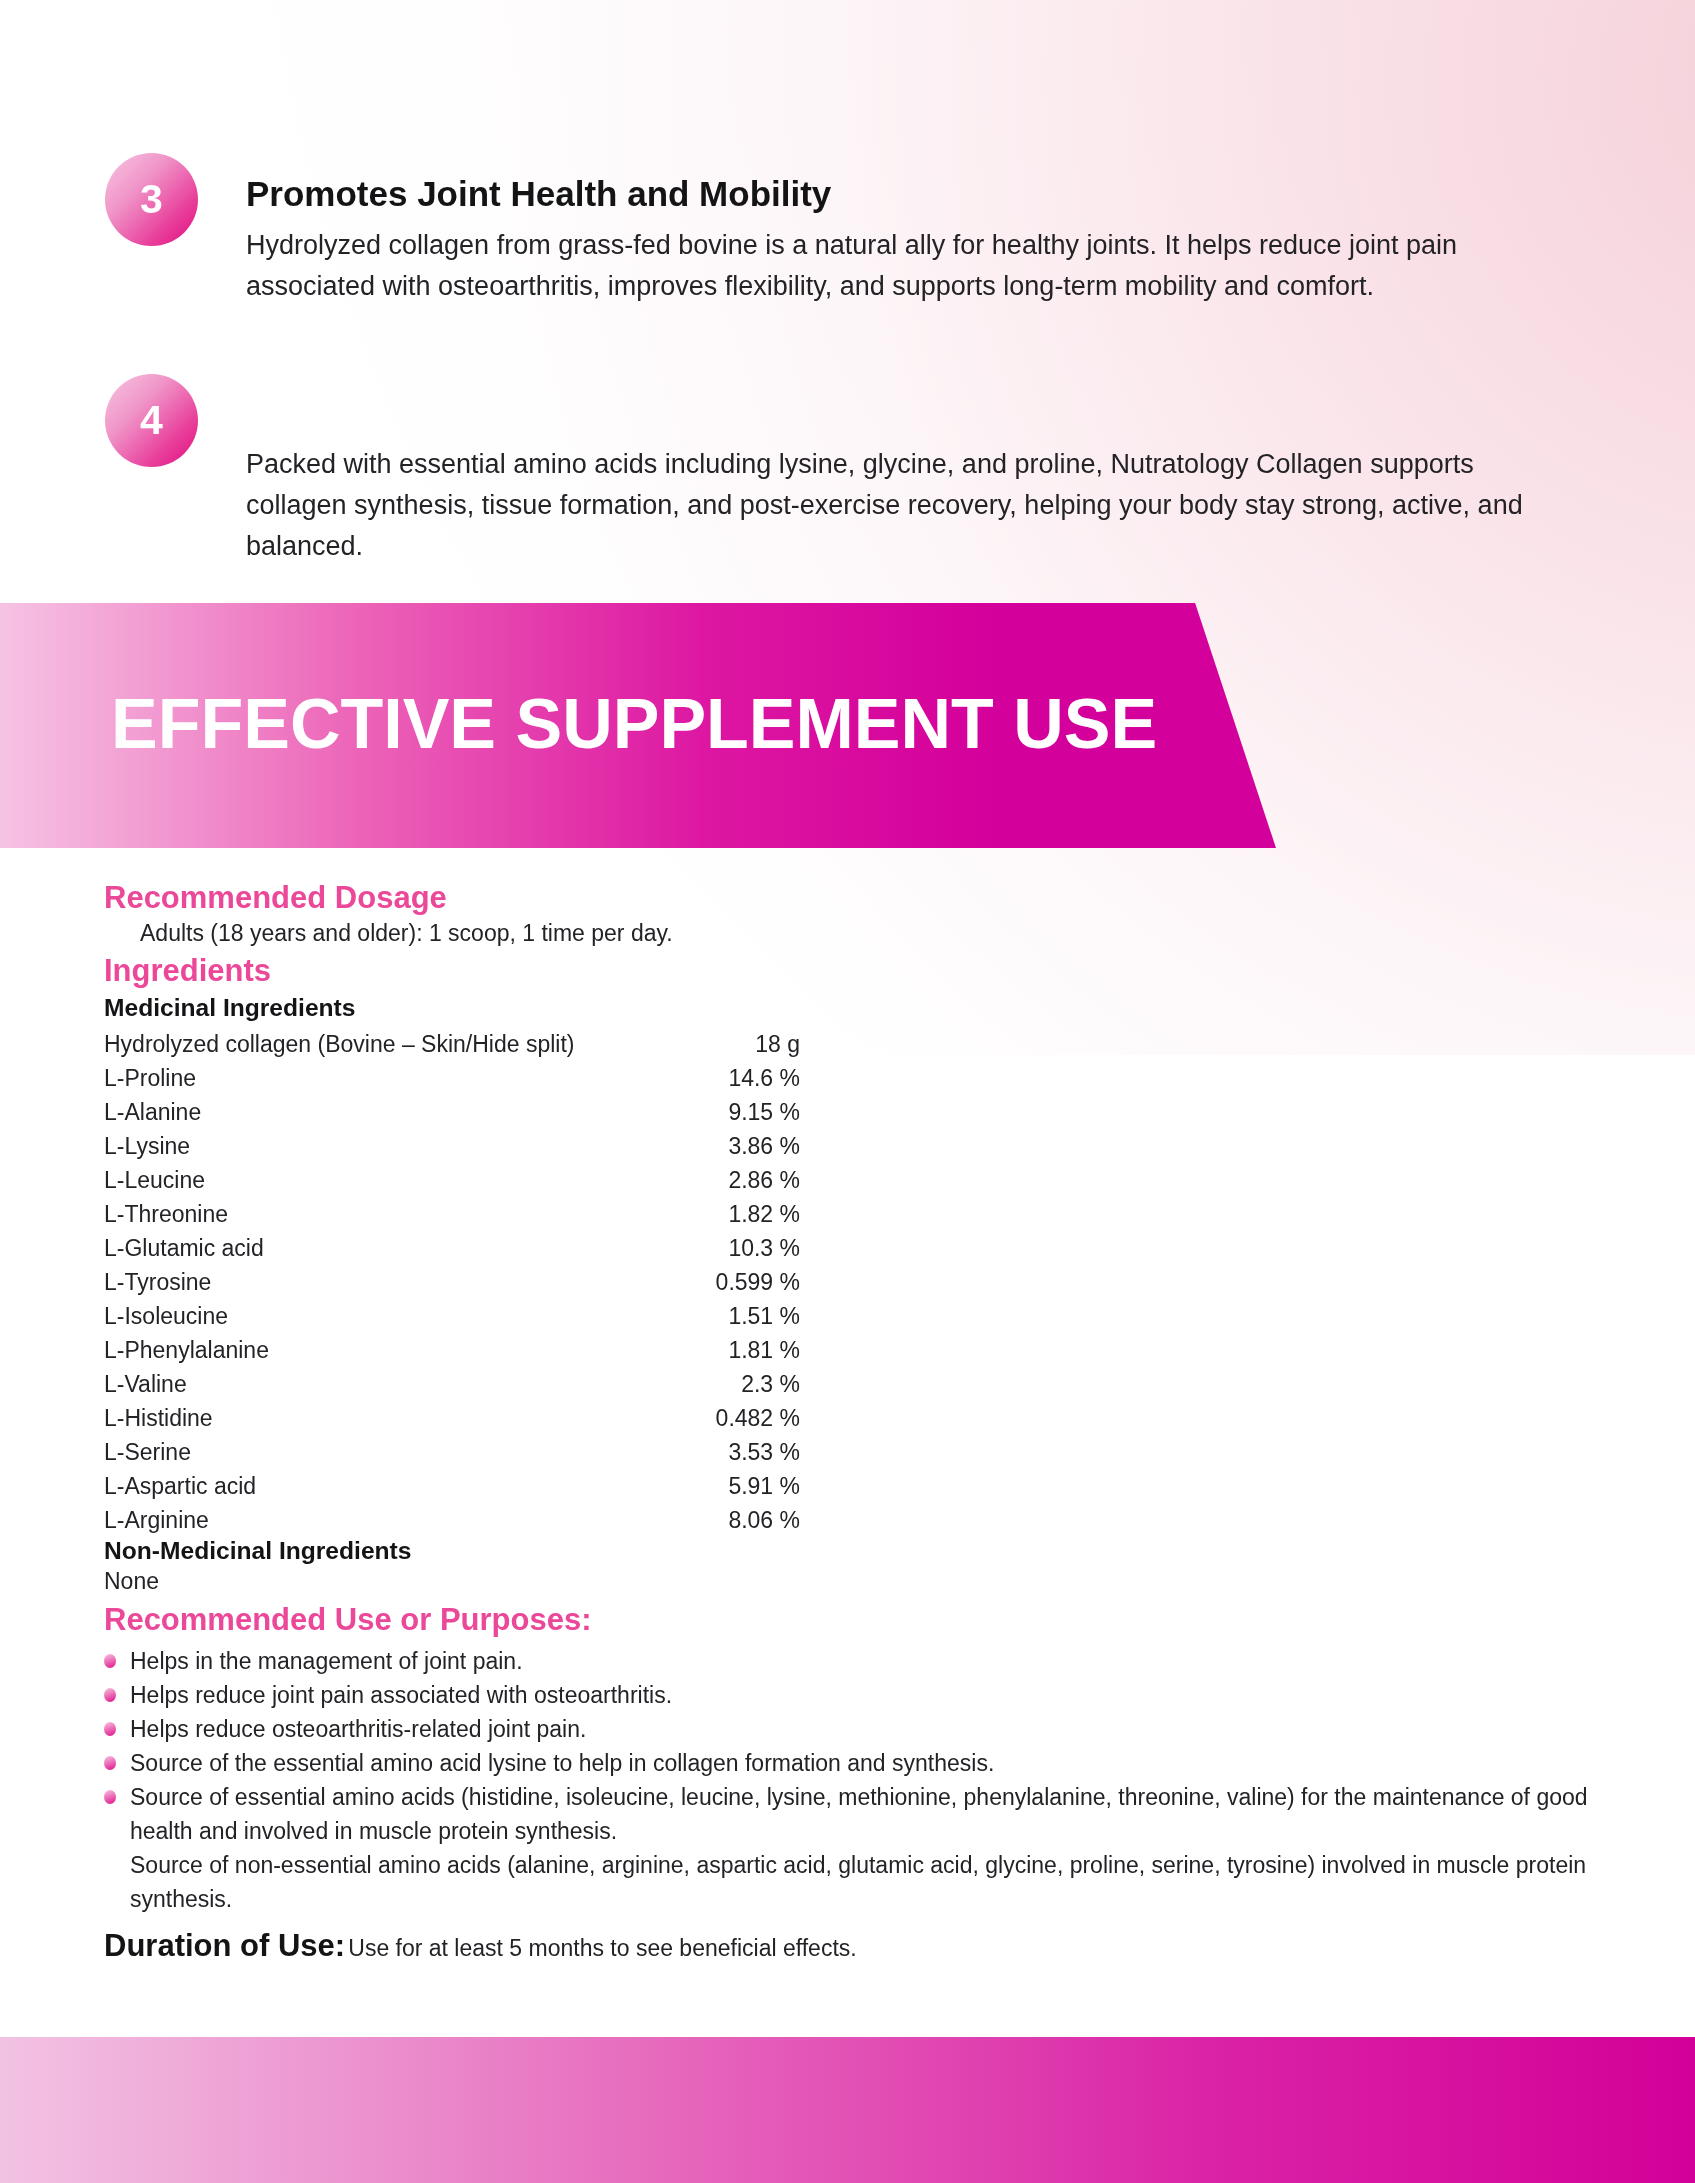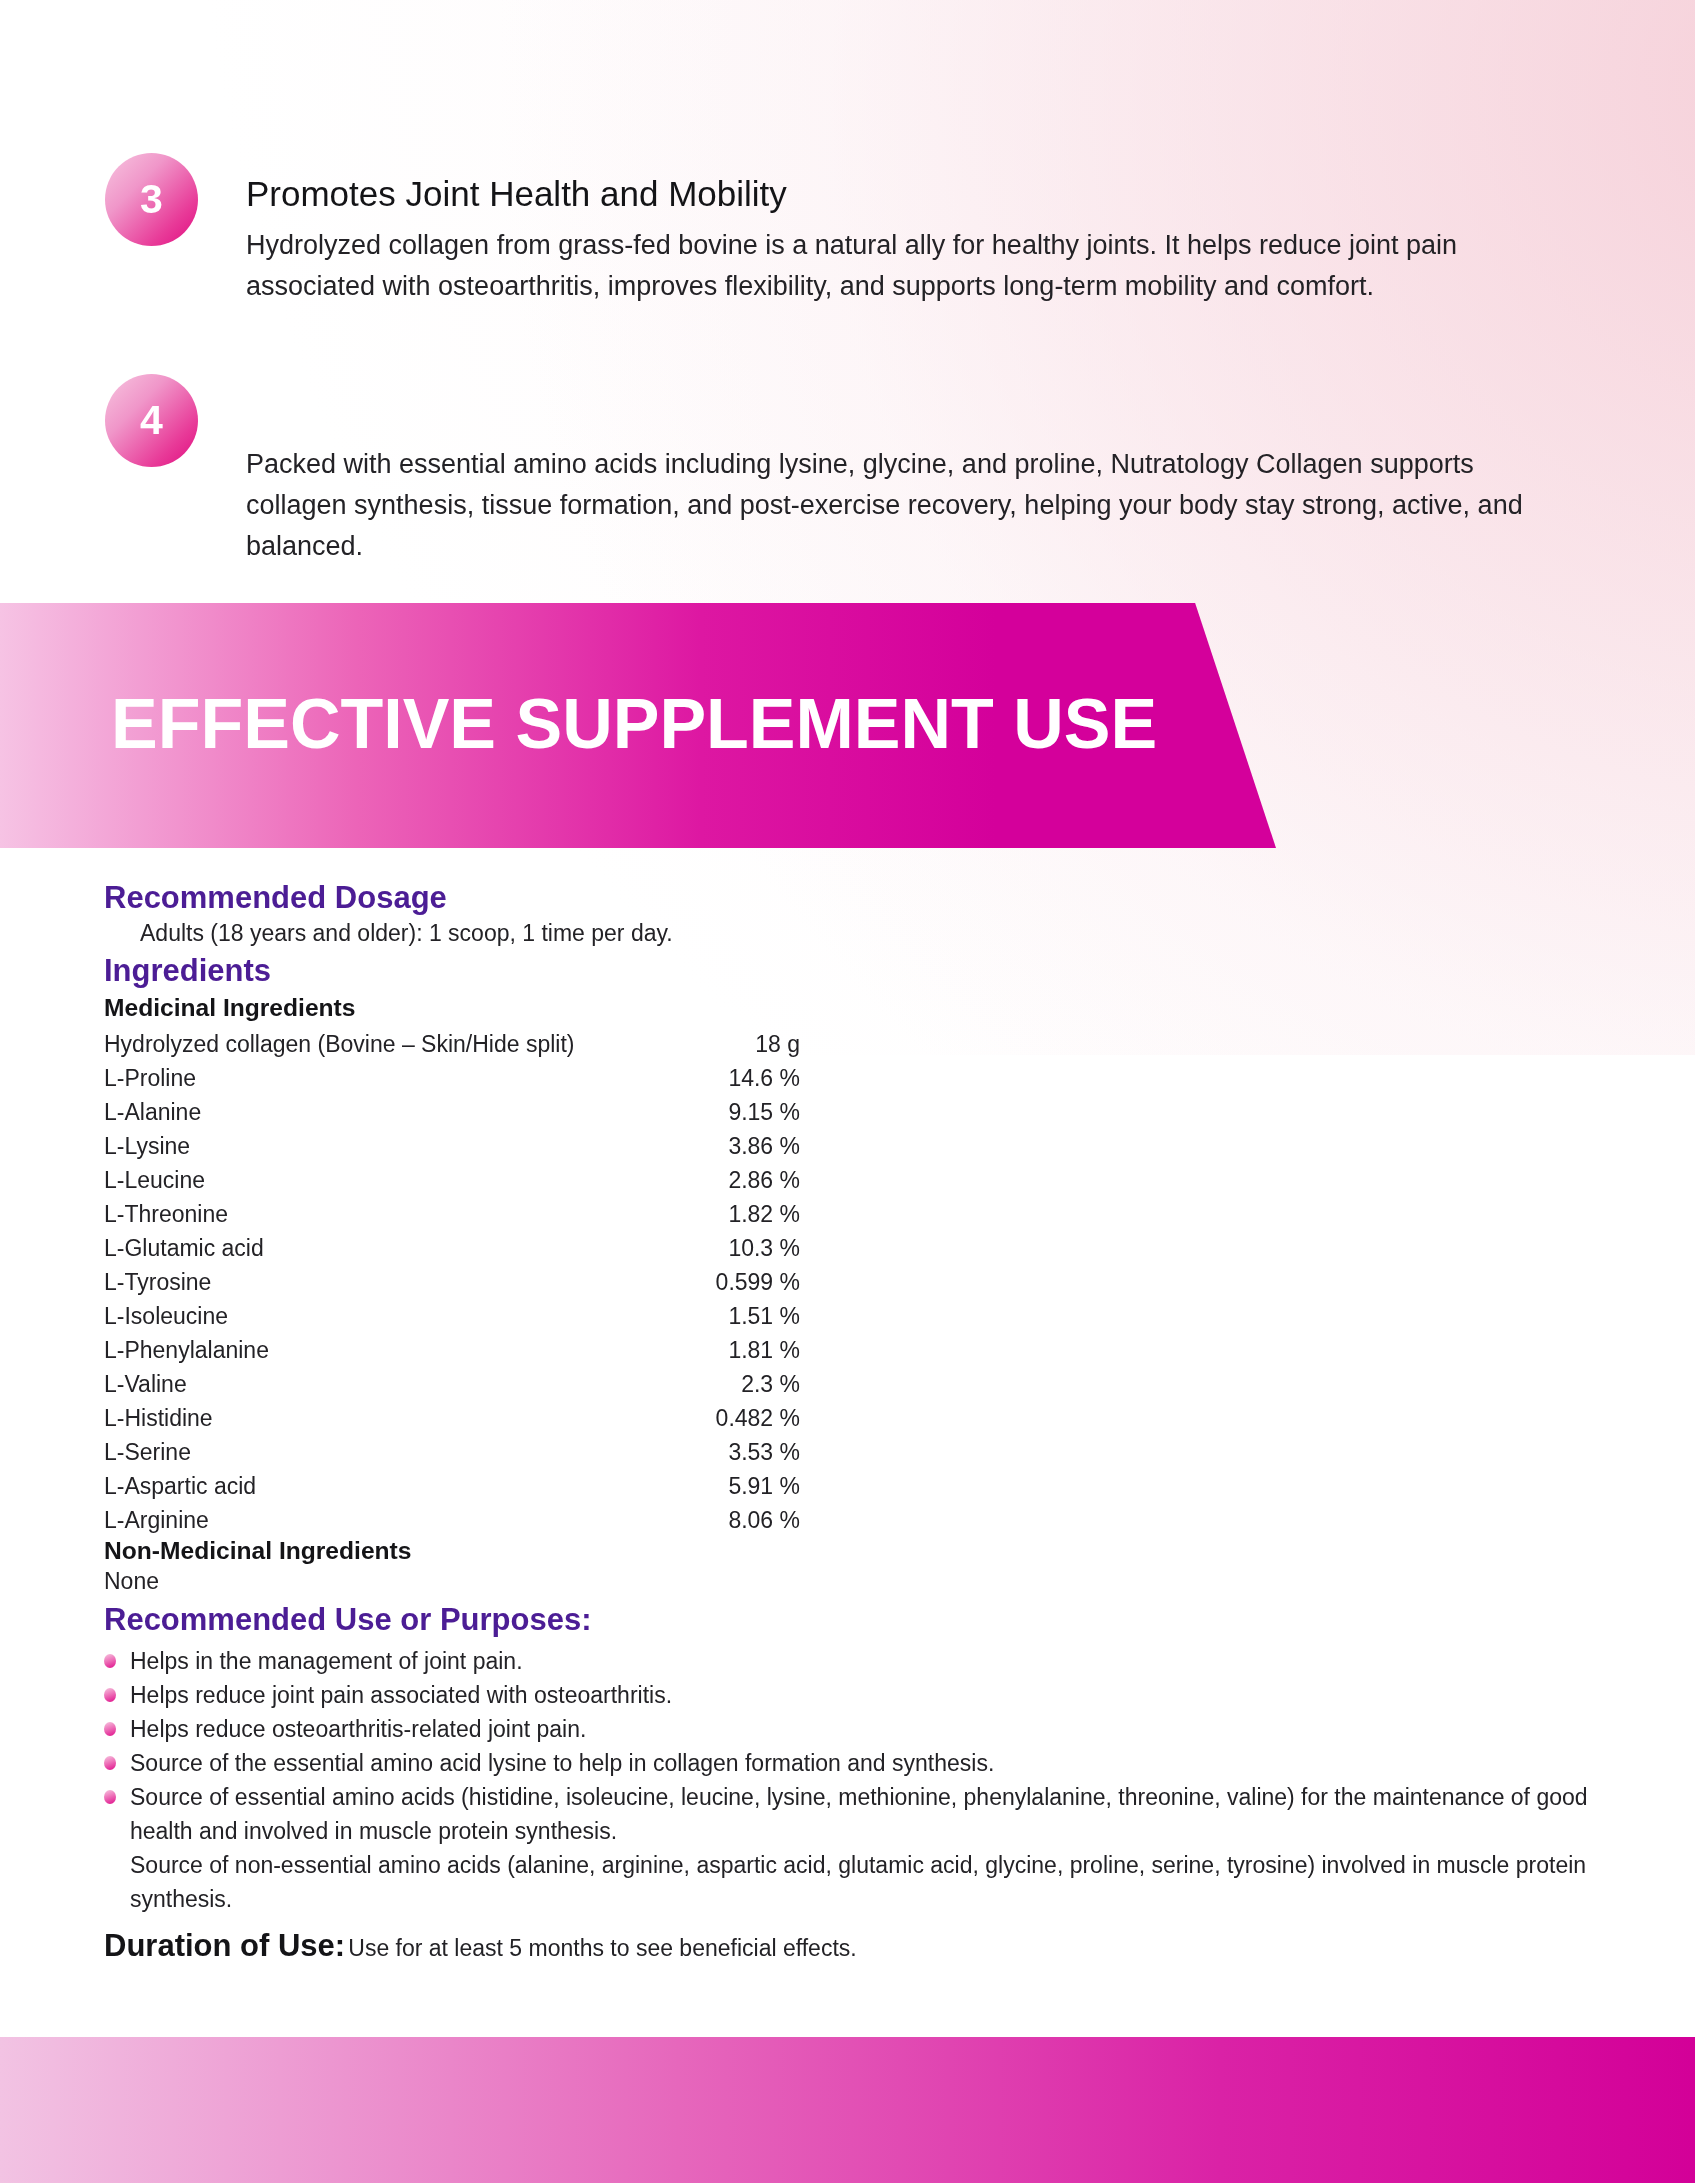--- a/index.html
+++ b/index.html
@@ -27,21 +27,21 @@
     width:93px;height:93px;
     border-radius:50%;
     background:linear-gradient(135deg,#f7c6e0 0%, #f096c9 35%, #e83a98 75%, #e00b7f 100%);
     display:flex;align-items:center;justify-content:center;
     color:#ffffff;font-weight:bold;font-size:41px;
   }
   .badge-3{left:105px;top:153px;}
   .badge-4{left:105px;top:374px;}
   .num-item-title{
     position:absolute;left:246px;
-    font-size:35px;font-weight:normal;color:#141417;
+    font-size:35px;font-weight:bold;color:#141417;
     letter-spacing:0px;white-space:nowrap;
   }
   .title-3{top:174px;}
   .title-4{top:394px;}
   .num-item-body{
     position:absolute;left:246px;width:1280px;
     font-size:27px;line-height:41px;color:#232226;
   }
   .body-3{top:225px;}
   .body-4{top:444px;}
@@ -51,21 +51,21 @@
     background:linear-gradient(90deg,#f6c3e4 0%, #ec64b8 28%, #dd17a2 55%, #d4009b 78%, #d4009b 100%);
     clip-path:polygon(0 0, 93.66% 0, 100% 100%, 0 100%);
   }
   .banner-title{
     position:absolute;left:111px;top:689px;
     font-size:70px;line-height:70px;font-weight:bold;
     color:#ffffff;letter-spacing:0px;white-space:nowrap;
   }
   .section-heading{
     position:absolute;left:104px;
-    font-size:31px;font-weight:bold;color:#4c1d95;white-space:nowrap;
+    font-size:31px;font-weight:bold;color:#ec4899;white-space:nowrap;
   }
   .h-dosage{top:880px;}
   .h-ingredients{top:953px;}
   .h-uses{top:1602px;}
   .plain-text{
     position:absolute;left:104px;
     font-size:23px;color:#232226;white-space:nowrap;
   }
   .t-dosage{top:920px;margin-left:36px;}
   .t-none{top:1568px;}

